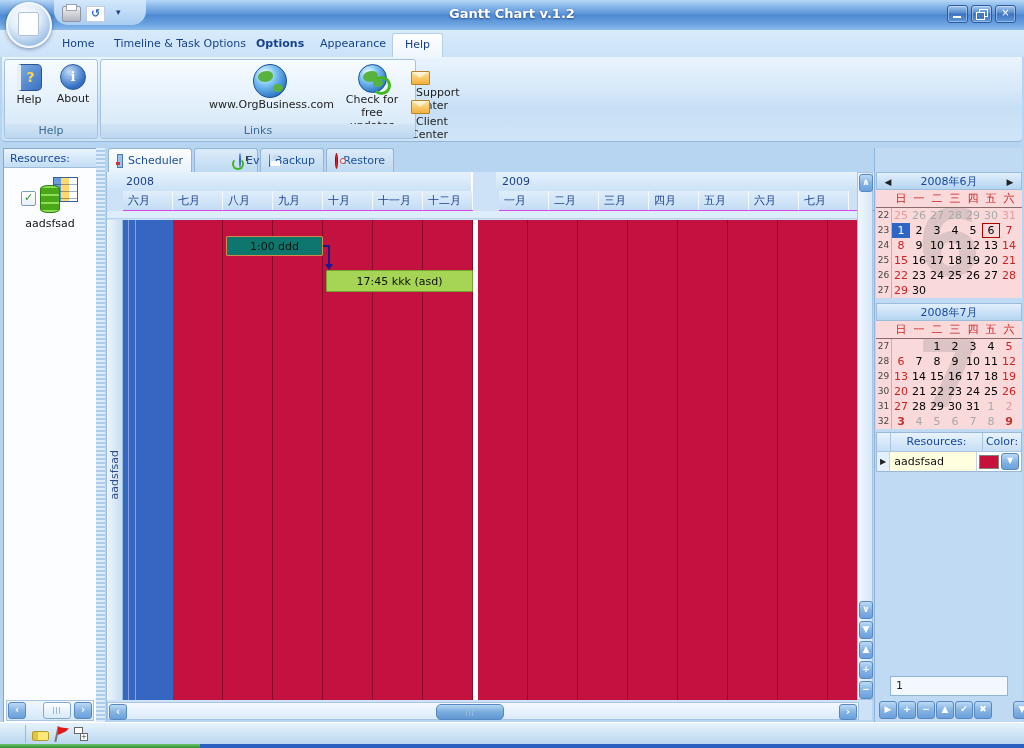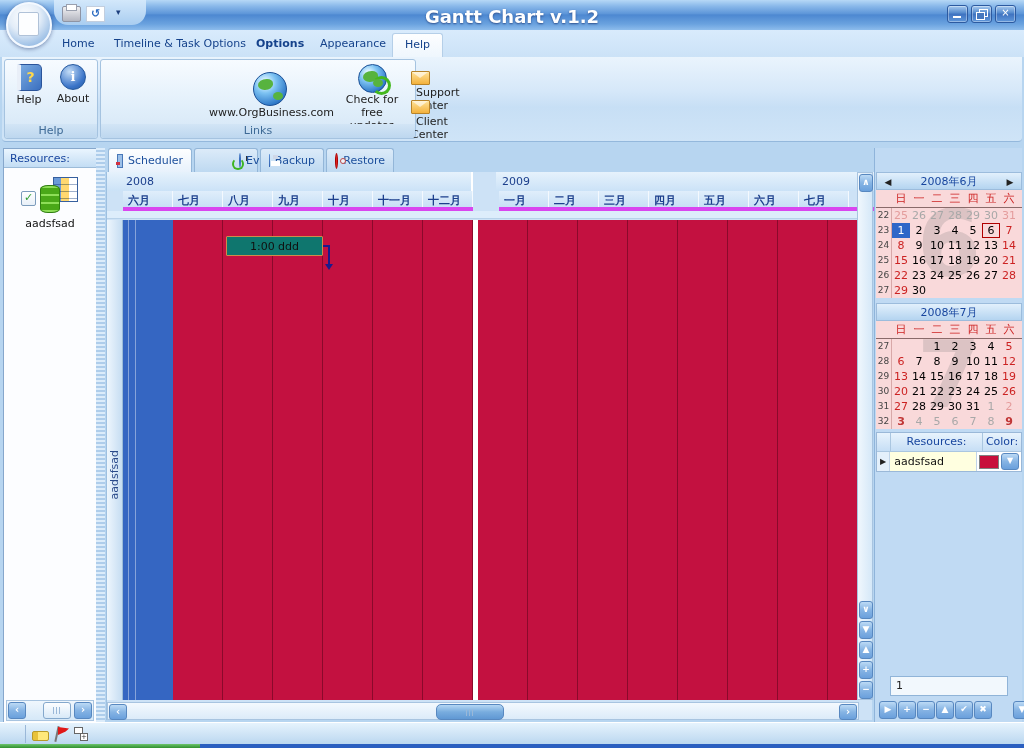--- a/index.html
+++ b/index.html
@@ -13,21 +13,21 @@
   .orb{position:absolute;left:6px;top:2px;width:42px;height:42px;border-radius:50%;z-index:60;
     background:radial-gradient(circle at 40% 30%,#ffffff,#e3edf8 40%,#a5c5e8 72%,#7aa6d8);
     border:2px solid #f4f9ff;box-shadow:0 1px 4px rgba(0,20,80,.45);}
   .orb i{position:absolute;left:10px;top:8px;width:19px;height:22px;background:#fdfeff;border:1px solid #b0c2d8;border-radius:2px;}
   .qat-bg{position:absolute;left:54px;top:0;width:92px;height:25px;background:linear-gradient(#d3e8fb,#a9cdf0);border-radius:0 0 14px 14px;}
   .qat-btn{position:absolute;top:6px;width:17px;height:14px;}
   .prn{left:62px;background:linear-gradient(#f0f0f2,#b4b6c0);border:1px solid #8e94a4;border-radius:2px;}
   .prn i{position:absolute;left:3px;top:-3px;width:9px;height:5px;background:#fff;border:1px solid #9aa0ae;}
   .undo{left:86px;background:#fff;border:1px solid #c2cede;color:#2a6ac0;font-size:11px;line-height:13px;text-align:center;font-weight:bold;}
   .qat-drop{position:absolute;left:116px;top:7px;color:#1c3f7e;font-size:9px;}
-  .title-text{position:absolute;left:0;top:6px;width:1024px;text-align:center;color:#fff;font-weight:bold;font-size:18px;text-shadow:0 1px 2px rgba(10,30,90,.6);}
+  .title-text{position:absolute;left:0;top:6px;width:1024px;text-align:center;color:#fff;font-weight:bold;font-size:13px;text-shadow:0 1px 2px rgba(10,30,90,.6);}
   .winbtns{position:absolute;right:8px;top:5px;display:flex;gap:3px;}
   .winbtn{width:19px;height:16px;border-radius:3px;border:1px solid #2c5aa0;color:#fff;text-align:center;line-height:14px;font-size:10px;
     background:linear-gradient(#a8cbf0,#5288cc 45%,#3e72c0 50%,#6098da);box-shadow:inset 0 0 0 1px rgba(255,255,255,.35);position:relative;}
   .winbtn .bar{position:absolute;left:5px;bottom:4px;width:8px;height:2px;background:#fff;}
   .winbtn .sq1{position:absolute;left:7px;top:3px;width:7px;height:6px;border:1px solid #fff;}
   .winbtn .sq2{position:absolute;left:4px;top:6px;width:7px;height:6px;border:1px solid #fff;background:rgba(70,120,190,1);}
 
   
   .tabrow{position:absolute;left:0;top:30px;width:1024px;height:27px;background:linear-gradient(#d9ebfc,#cbe2f7);}
   .rtab{position:absolute;top:3px;height:24px;line-height:22px;padding:0 12px;color:#15428b;text-align:center;}
@@ -48,21 +48,21 @@
   .bigbtn .lbl{margin-top:2px;}
   .book{margin:0 auto;width:20px;height:25px;background:linear-gradient(135deg,#7aabe0,#3a6fc0);border:1px solid #2a549a;border-left:4px solid #e9eff8;border-radius:2px 5px 5px 2px;color:#ffd84a;font-weight:bold;font-size:14px;line-height:24px;}
   .info{margin:0 auto;width:24px;height:24px;border-radius:50%;background:radial-gradient(circle at 35% 28%,#c2dcf6,#3a74c8 65%,#24589e);border:1px solid #24589e;color:#fff;font-weight:bold;font-size:13px;line-height:23px;font-family:"DejaVu Serif","Liberation Serif",serif;}
   .globe{position:relative;margin:0 auto;width:32px;height:32px;border-radius:50%;border:1px solid #1a4f96;
     background:radial-gradient(circle at 35% 30%,#d9f1ff 0 10%,#7cc2f2 35%,#2e78c8 75%,#1a4f96);}
   .globe:before{content:"";position:absolute;left:4px;top:6px;width:15px;height:11px;background:#57b33e;border-radius:60% 40% 55% 45%;}
   .globe:after{content:"";position:absolute;right:3px;bottom:5px;width:10px;height:8px;background:#57b33e;border-radius:50%;}
   .globe.small{width:27px;height:27px;}
   .upd-arrow{position:absolute;right:-5px;bottom:-3px;width:13px;height:13px;border:3px solid #44b81e;border-left-color:transparent;border-radius:50%;}
   .linkbtn{position:absolute;text-align:center;color:#222;}
-  #lnk-site{left:108px;top:12px;width:122px;}
+  #lnk-site{left:108px;top:4px;width:122px;}
   #lnk-upd{left:238px;top:4px;width:66px;}
   .env{display:inline-block;width:17px;height:12px;background:linear-gradient(#ffe39a,#f3b13c);border:1px solid #b8842a;border-radius:1px;position:relative;vertical-align:middle;}
   .env:before{content:"";position:absolute;left:0;top:0;border-left:8px solid transparent;border-right:8px solid transparent;border-top:6px solid rgba(255,255,255,.6);}
   .mailbtn{position:absolute;left:310px;color:#222;}
   #lnk-support{top:11px;} #lnk-client{top:40px;}
   .mailbtn .txt{margin-left:5px;vertical-align:middle;}
 
   
   .sidebar{position:absolute;left:3px;top:148px;width:92px;height:574px;border:1px solid #86a7cc;background:#fcfdff;}
   .sb-header{position:absolute;left:0;top:0;width:100%;height:19px;line-height:19px;padding-left:6px;box-sizing:border-box;
@@ -105,21 +105,21 @@
   .ico-restore{position:relative;width:14px;height:14px;border-radius:50%;border:1px solid #a00;
     background:conic-gradient(#d22 0 12.5%,#fff 0 25%,#d22 0 37.5%,#fff 0 50%,#d22 0 62.5%,#fff 0 75%,#d22 0 87.5%,#fff 0);}
   .ico-restore:after{content:"";position:absolute;left:4px;top:4px;width:4px;height:4px;background:#eef4fa;border-radius:50%;border:1px solid #b44;}
 
   
   .chart{position:absolute;left:106px;top:172px;width:766px;height:548px;background:#cde2f6;border-left:1px solid #9ec0e0;box-sizing:border-box;}
   .yearrow{position:absolute;left:0;top:0;width:752px;height:19px;}
   .ycell{position:absolute;top:0;height:19px;line-height:19px;color:#1c3f8c;
     background:linear-gradient(#e6f2fc,#cbe2f7);border-right:2px solid #fff;box-sizing:border-box;}
   #year-0{left:0;width:366px;padding-left:19px;} #year-1{left:371px;width:381px;padding-left:6px;margin-left:18px;}
-  .monthrow{position:absolute;top:19px;height:20px;overflow:hidden;border-bottom:4px solid #d946ef;box-sizing:border-box;font-weight:bold;}
+  .monthrow{position:absolute;top:19px;height:20px;overflow:hidden;border-bottom:1px solid #d946ef;box-sizing:border-box;}
   #months-0{left:16px;width:350px;} #months-1{left:392px;width:381px;}
   .mcell{display:inline-block;width:50px;height:20px;line-height:19px;padding-left:5px;box-sizing:border-box;color:#1c3f8c;
     background:linear-gradient(#e0eefb,#c2dcf4);border-right:1px solid #f4f9fe;}
   .substrip{position:absolute;left:0;top:39px;width:752px;height:8px;background:#ddedfb;border-bottom:1px solid #b8d2ea;box-sizing:border-box;}
   .rowhead{position:absolute;left:0;top:48px;width:16px;height:480px;background:linear-gradient(90deg,#eef6fd,#c6ddf2);border-right:1px solid #9cbcd8;box-sizing:border-box;}
   .rowhead span{position:absolute;left:1px;top:230px;writing-mode:vertical-rl;transform:rotate(180deg);color:#2a4a8a;font-size:11px;}
   .band-blue{position:absolute;left:16px;top:48px;width:50px;height:480px;background:
     linear-gradient(90deg,transparent 0 5px,rgba(255,255,255,.4) 5px 6px,transparent 6px 12px,rgba(255,255,255,.4) 12px 13px,transparent 13px),#3566c2;}
   .band-red{position:absolute;top:48px;height:480px;background:
     repeating-linear-gradient(90deg,transparent 0 49px,rgba(70,0,18,.45) 49px 50px),#c31140;}
@@ -316,20 +316,21 @@
       </div>
     <div class="band-blue"></div>
     <div class="band-red" id="red-1" style="background-color: rgb(195, 17, 64);"></div>
     <div class="band-gap"></div>
     <div class="band-red" id="red-2" style="background-color: rgb(195, 17, 64);"></div>
 
     <div class="task" id="task-0" style="background: #0f766e;">1:00 ddd</div>
     <div class="conn-h"></div>
     <div class="conn-v"></div>
     <div class="conn-a"></div>
+    <div class="task" id="task-1" style="background: rgb(166, 212, 85);">17:45 kkk (asd)</div>
 
     <div class="vscroll">
       <span class="vbtn" style="top:1px;">∧</span>
       <span class="vbtn" style="top:428px;">∨</span>
       <span class="vbtn" style="top:448px;">▼</span>
       <span class="vbtn" style="top:468px;">▲</span>
       <span class="vbtn" style="top:488px;">+</span>
       <span class="vbtn" style="top:508px;">−</span>
     </div>
     <div class="hscroll">

